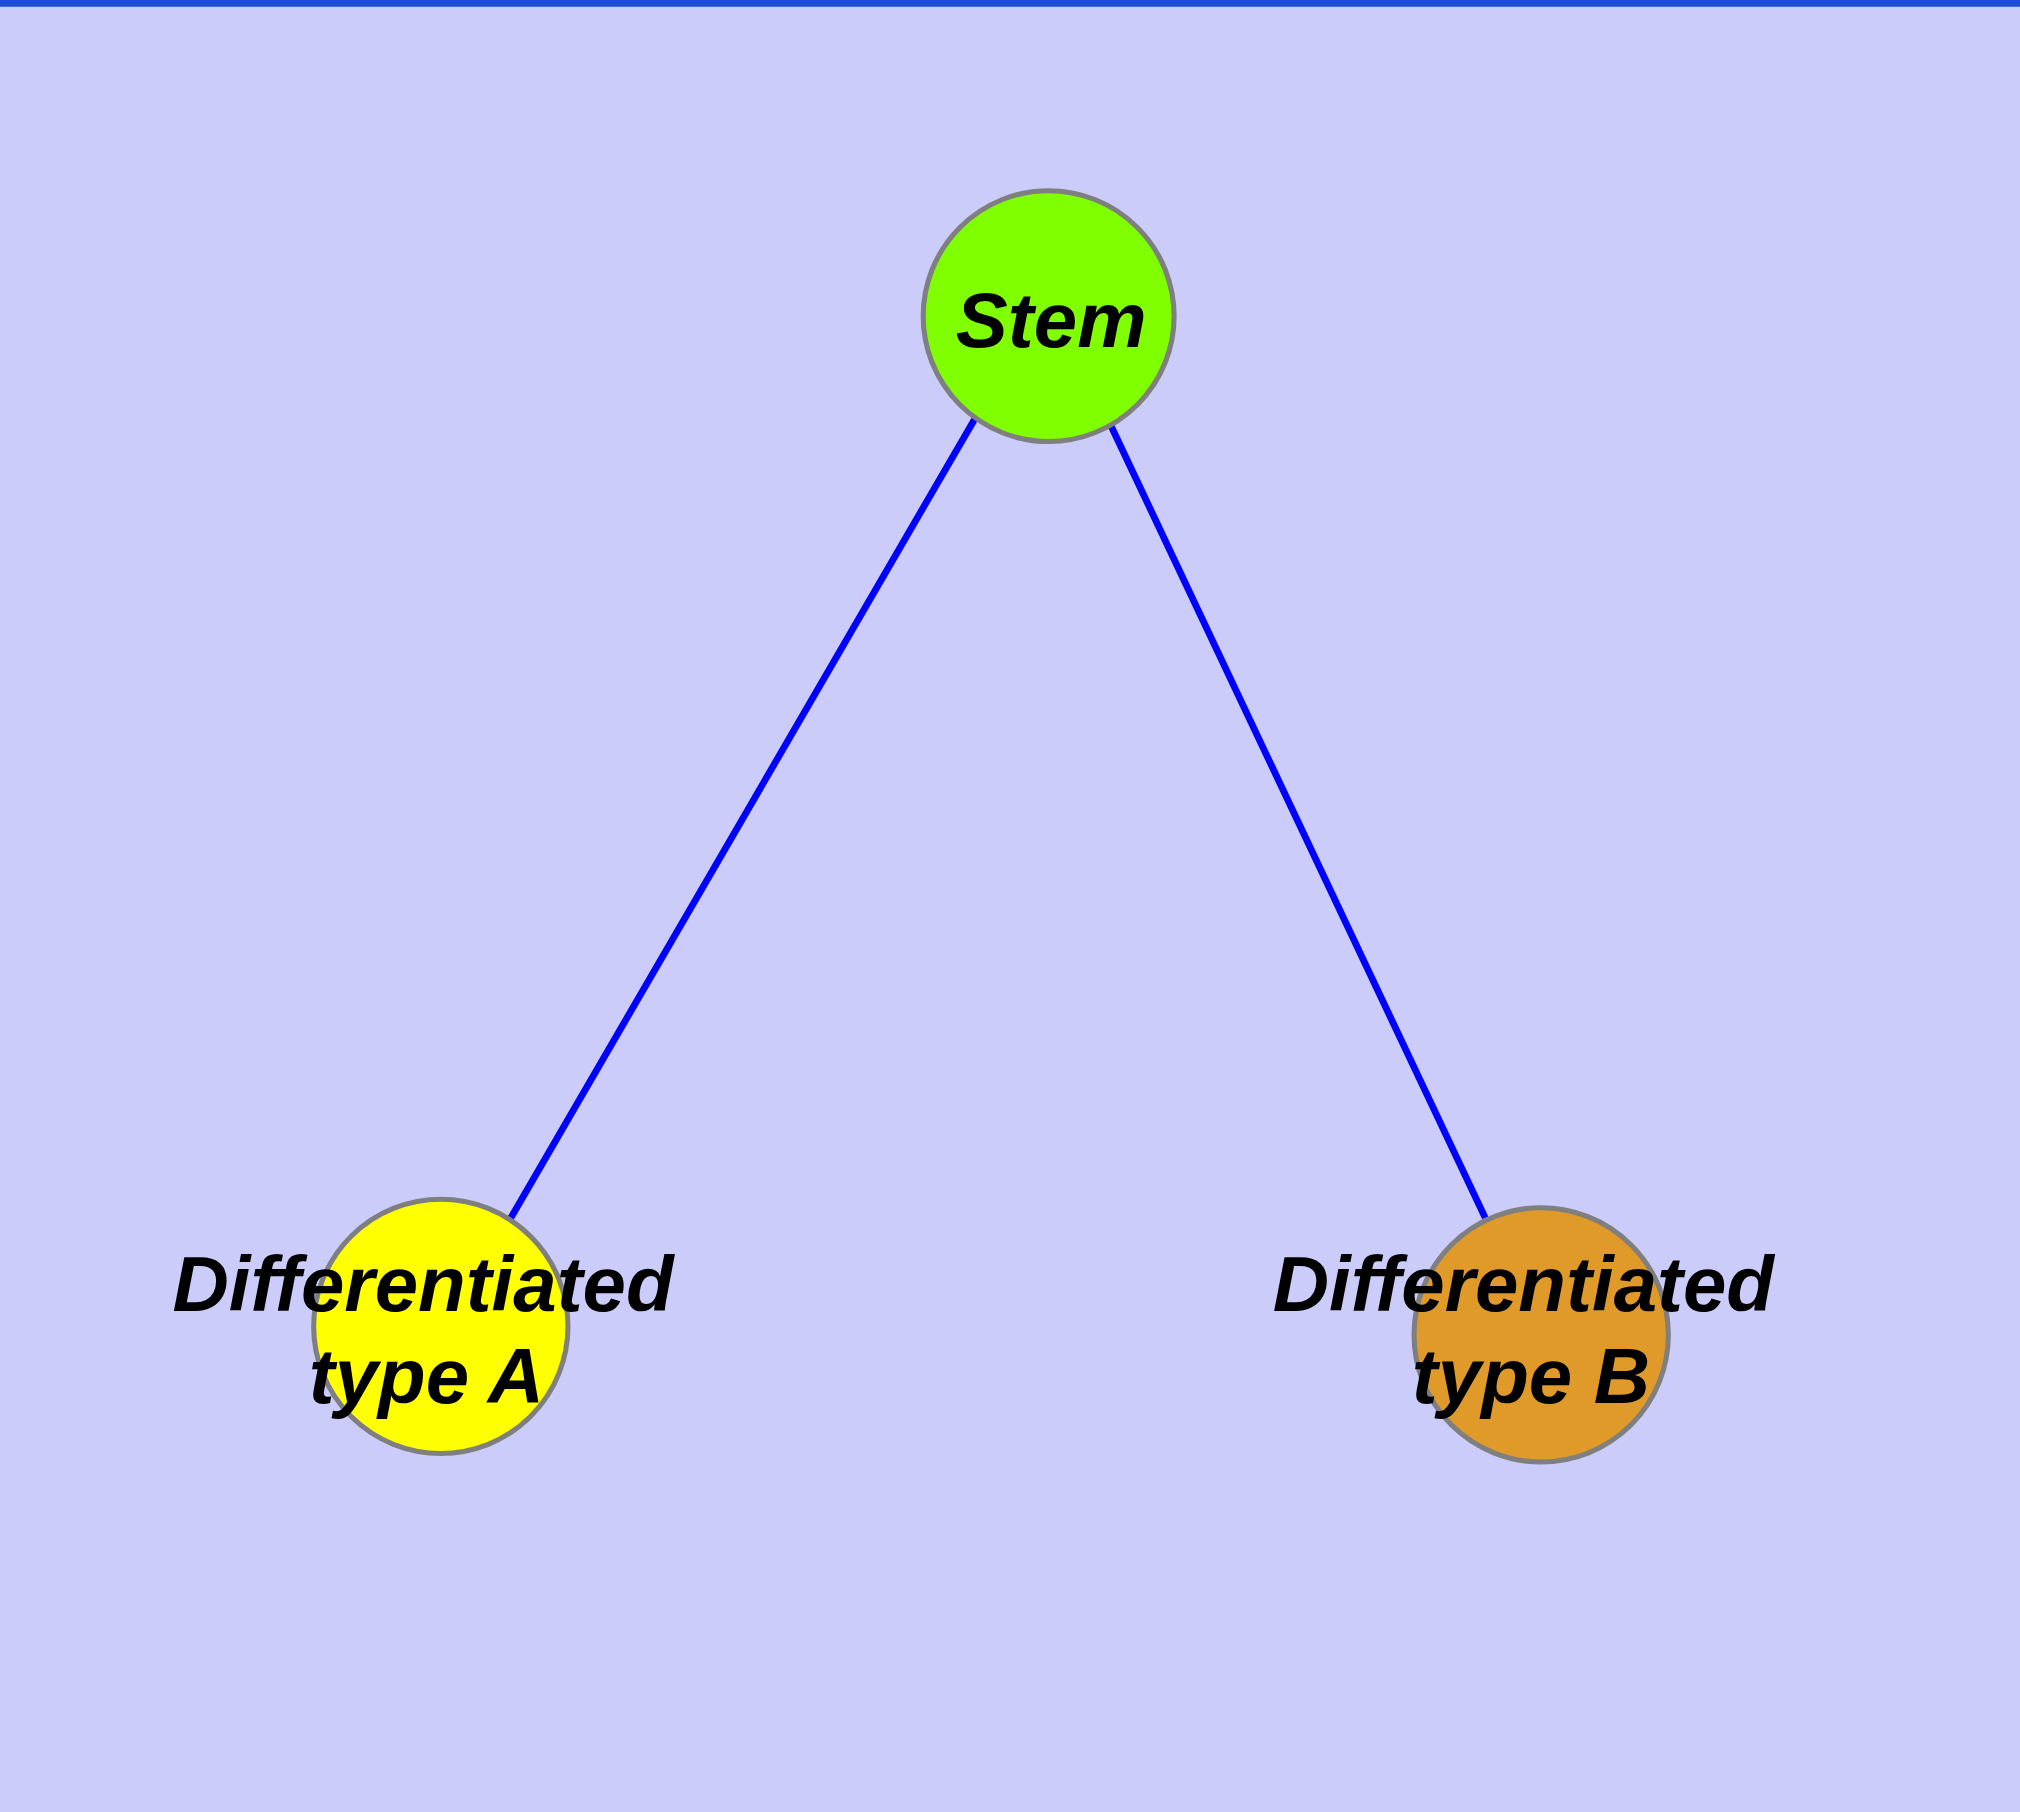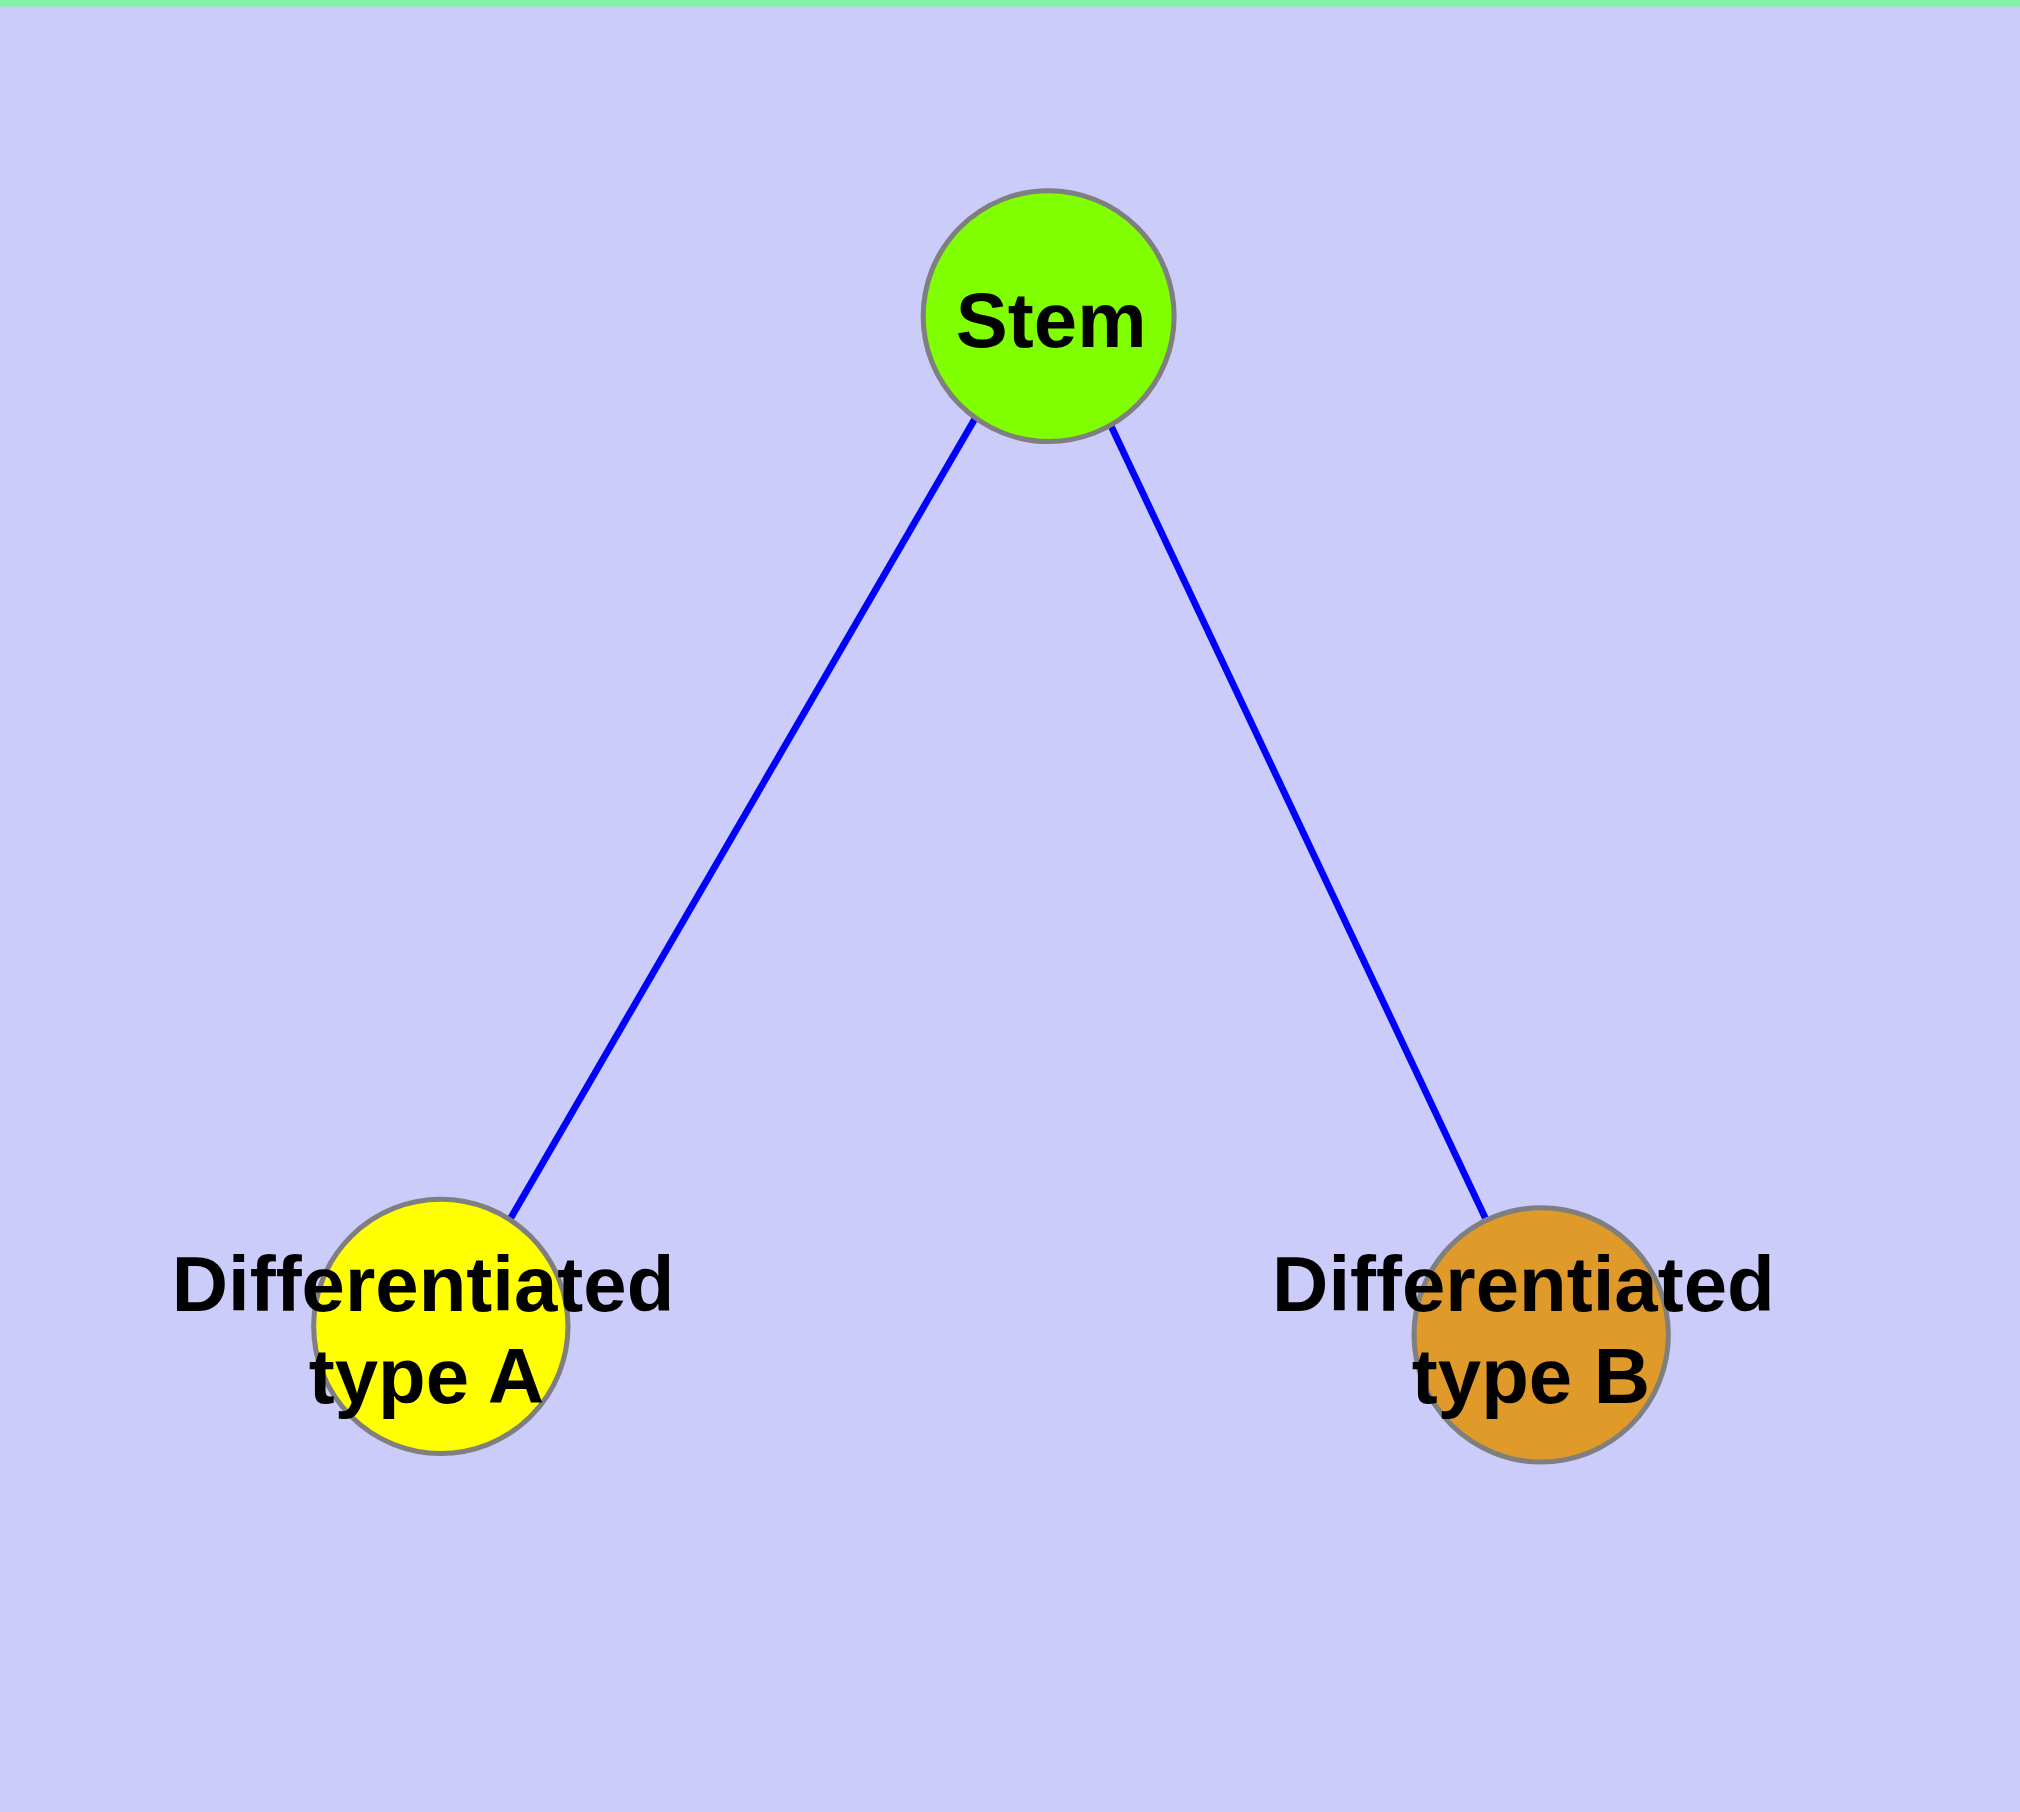--- a/index.html
+++ b/index.html
@@ -31,21 +31,21 @@
     font-family: "Liberation Sans", sans-serif;
     font-weight: bold;
     fill: #000000;
     text-anchor: middle;
     paint-order: normal;
   }
 </style>
 </head>
 <body>
 
-<div id="graph-canvas" style="width: 2021px; height: 1488px; background: #86efac;">
+<div id="graph-canvas" style="width: 2021px; height: 1488px; background: #1d4ed8; font-style: italic;">
   <svg id="graph-svg" viewBox="0 0 2384 2138" preserveAspectRatio="none" xmlns="http://www.w3.org/2000/svg" style="width: 2021px; height: 1812px;">
 
     <rect id="bg-rect" x="0" y="8" width="2384" height="2130" fill="#ccccfa"></rect>
 
     <g id="edges-layer">
       <line id="edge-0" x1="1150" y1="494" x2="602" y2="1438" stroke="#0000ff" stroke-width="8" stroke-linecap="butt"></line>
       <line id="edge-1" x1="1308" y1="497" x2="1752" y2="1437" stroke="#0000ff" stroke-width="8" stroke-linecap="butt"></line>
     </g>
 
     <g id="nodes-layer">

